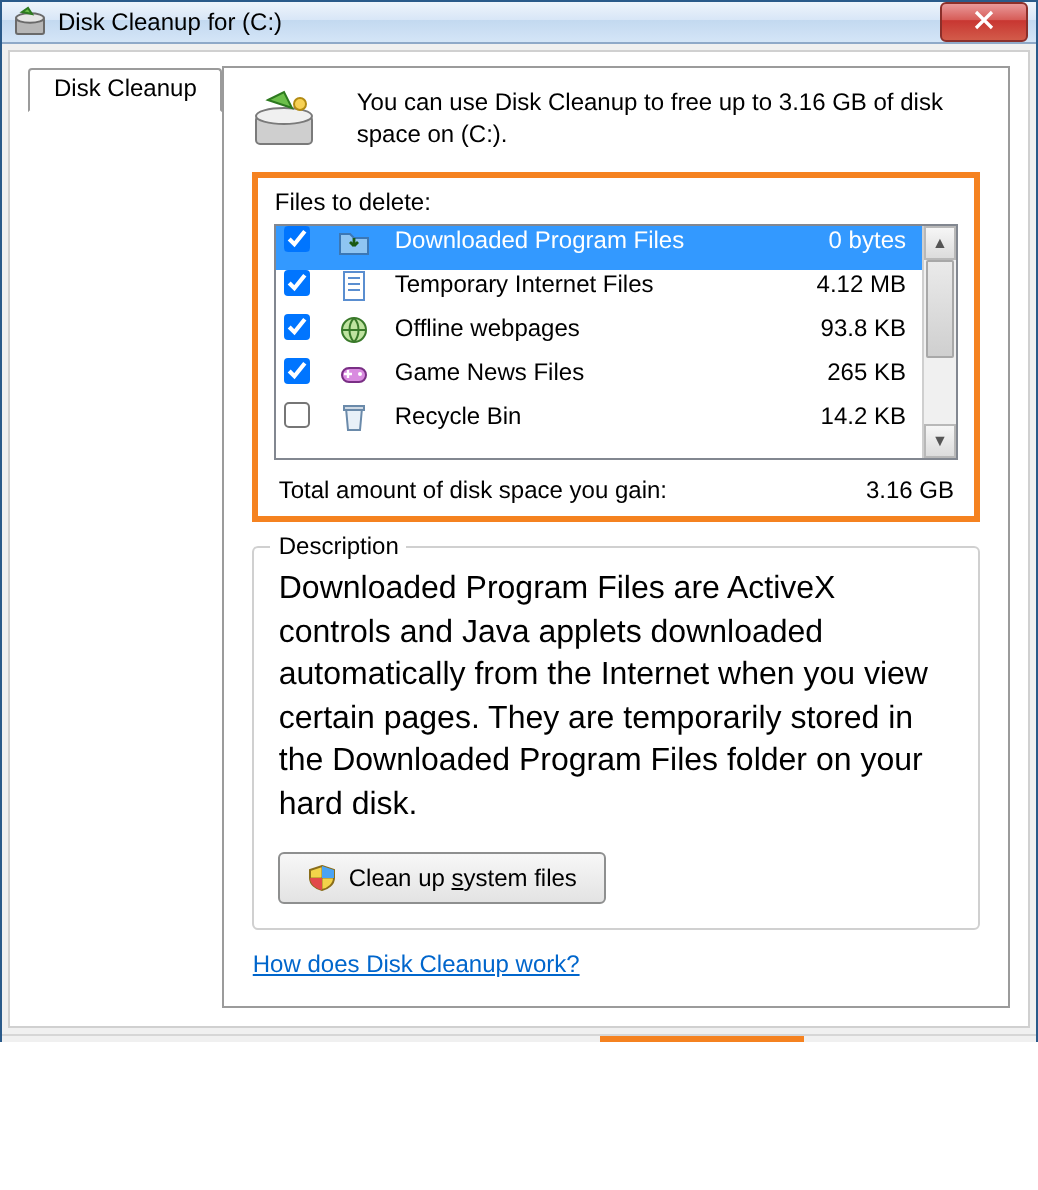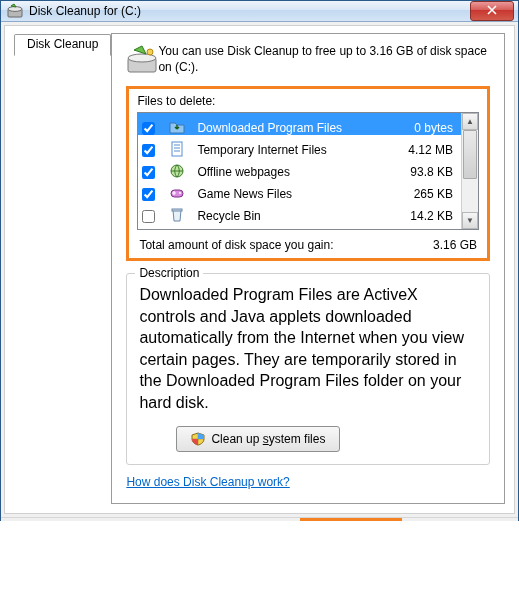--- a/index.html
+++ b/index.html
@@ -72,21 +72,21 @@
   .tabpage {
     flex: 1;
     border: 1px solid #9b9b9b;
     padding: 10px 14px 14px 14px;
     display: flex;
     flex-direction: column;
     background: #fff;
   }
   .intro {
     display: flex;
-    gap: 0;
+    gap: 20px;
     margin-bottom: 10px;
   }
   .intro .big-icon { width: 32px; height: 32px; flex-shrink: 0; }
   .intro-text { font-size: 12px; line-height: 1.3; }
   .highlight-box {
     border: 3px solid #f58220;
     padding: 3px 8px 6px 8px;
     margin-bottom: 8px;
   }
   .section-label { font-size: 12px; margin: 2px 0 4px 0; }
@@ -94,21 +94,21 @@
     border: 1px solid #828790;
     height: 118px;
     overflow: hidden;
     position: relative;
     display: flex;
     background: #fff;
   }
   .list-rows { flex: 1; }
   .list-row {
     display: flex;
-    align-items: flex-end;
+    align-items: flex-start;
     height: 22px;
     padding: 0 4px;
     gap: 12px;
   }
   .list-row.selected {
     background: #3399ff;
     color: #fff;
   }
   .list-row input[type=checkbox] {
     width: 13px; height: 13px;
@@ -164,21 +164,20 @@
   }
   .desc-text {
     font-size: 16px;
     line-height: 1.35;
     flex: 1;
   }
   .btnrow {
     display: flex;
     justify-content: space-between;
     margin-top: 12px;
-    margin-left: 37px;
   }
   .winbtn {
     min-width: 120px;
     height: 26px;
     background: linear-gradient(to bottom,#f7f7f7,#e3e3e3);
     border: 1px solid #8e8f8f;
     border-radius: 3px;
     font-size: 12px;
     display:flex; align-items:center; justify-content:center;
     gap:6px;

